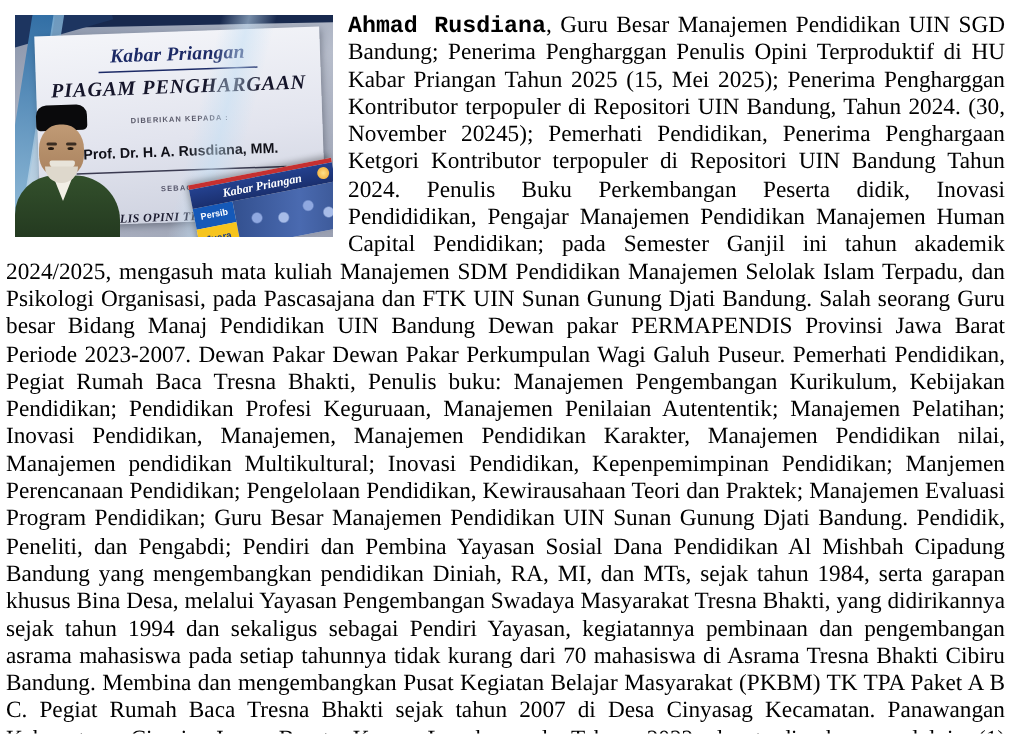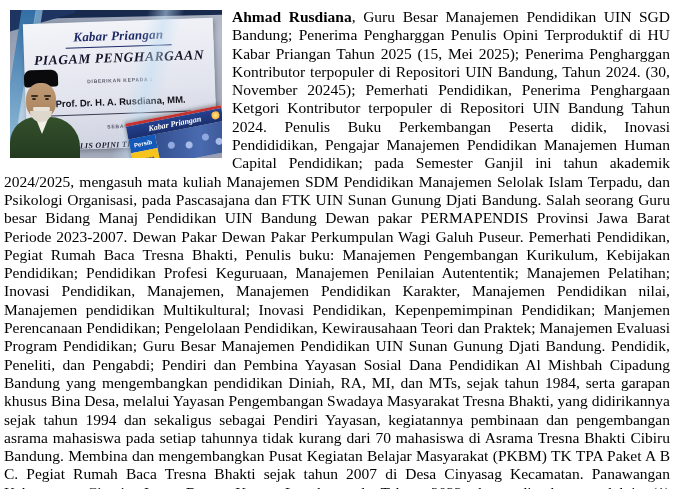--- a/index.html
+++ b/index.html
@@ -4,21 +4,21 @@
 <style>
   html,body{margin:0;padding:0;}
   body{
     width:675px;height:489px;overflow:hidden;background:#ffffff;
     font-family:"Liberation Serif",serif;color:#000;
   }
   .page{padding:8px 5px 0 4px;}
   .bio{
     margin:0;font-size:15.5px;line-height:18.3px;text-align:justify;
   }
-  .bio .name{font-weight:bold;}
+  .bio .name{font-weight:bold;font-family:Liberation Mono, monospace;}
 
   
   .photo{
     float:left;width:212px;height:148px;margin:2px 10px 4px 6px;
     position:relative;overflow:hidden;
     background:linear-gradient(160deg,#8792a8 0%,#b7bdcb 45%,#9aa0b2 100%);
   }
   .photo-top{position:absolute;top:-2px;left:-5px;right:-5px;height:9px;background:#18294e;transform:rotate(-1.2deg);}
   .photo-corner{position:absolute;top:-8px;left:-14px;width:78px;height:22px;background:#1d3560;transform:rotate(-16deg);}
   .streak1{position:absolute;top:-6px;left:0;width:15px;height:160px;background:linear-gradient(#2f6ca3,#9cc4de);transform:rotate(9deg);border-radius:8px;}

